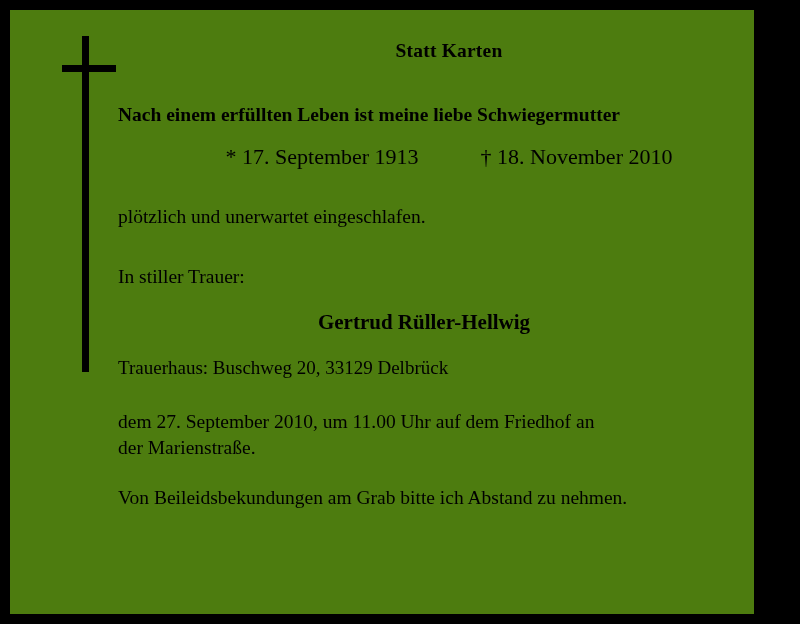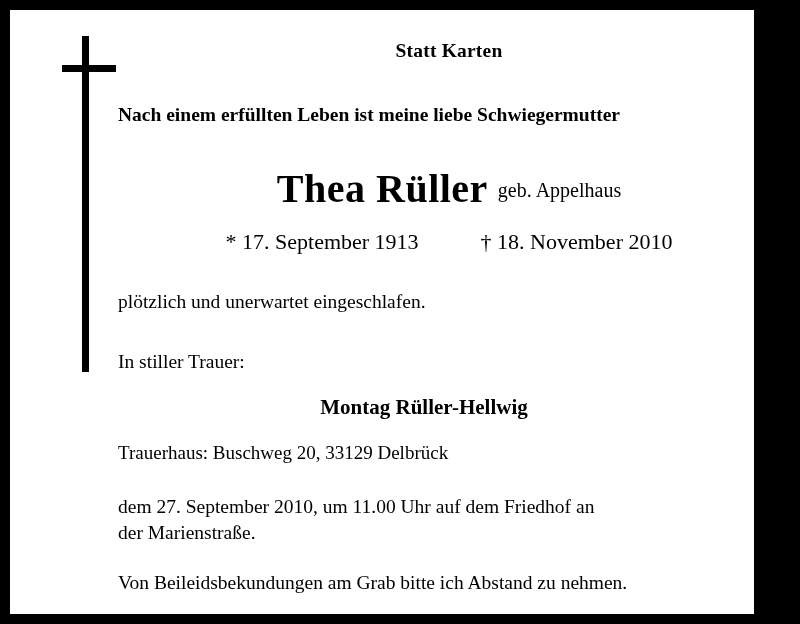--- a/index.html
+++ b/index.html
@@ -11,21 +11,21 @@
     width: 800px;
     height: 624px;
     font-family: "Liberation Serif", serif;
     color: #000000;
   }
   .obituary-frame {
     box-sizing: border-box;
     width: 764px;
     height: 624px;
     border: 10px solid #000000;
-    background: #ffffff;
+    background: #4d7c0f;
     position: relative;
     overflow: hidden;
   }
   .cross {
     position: absolute;
     left: 52px;
     top: 26px;
     width: 54px;
     height: 336px;
   }
@@ -131,34 +131,31 @@
     <div class="cross-vertical"></div>
     <div class="cross-horizontal"></div>
   </div>
 
   <div class="content">
 
     <div class="statt-karten">Statt Karten</div>
 
     <div class="intro-line">Nach einem erfüllten Leben ist meine liebe Schwiegermutter</div>
 
-    <div class="name-block">
-      <span class="deceased-name">Thea Rüller</span><span class="maiden-name">geb. Appelhaus</span>
-    </div>
 
     <div class="dates-row">
       <span class="date-birth">* 17. September 1913</span>
       <span class="date-death">† 18. November 2010</span>
     </div>
 
     <div class="passing-line">plötzlich und unerwartet eingeschlafen.</div>
 
     <div class="mourning-label">In stiller Trauer:</div>
 
-    <div class="mourner-name">Montag Rüller-Hellwig</div>
+    <div class="mourner-name">Gertrud Rüller-Hellwig</div>
 
     <div class="house-line">Trauerhaus: Buschweg 20, 33129 Delbrück</div>
 
     <div class="ceremony-block">
       <div>dem 27. September 2010, um 11.00 Uhr auf dem Friedhof an</div>
       <div>der Marienstraße.</div>
     </div>
 
     <div class="condolence-line">Von Beileidsbekundungen am Grab bitte ich Abstand zu nehmen.</div>
 

